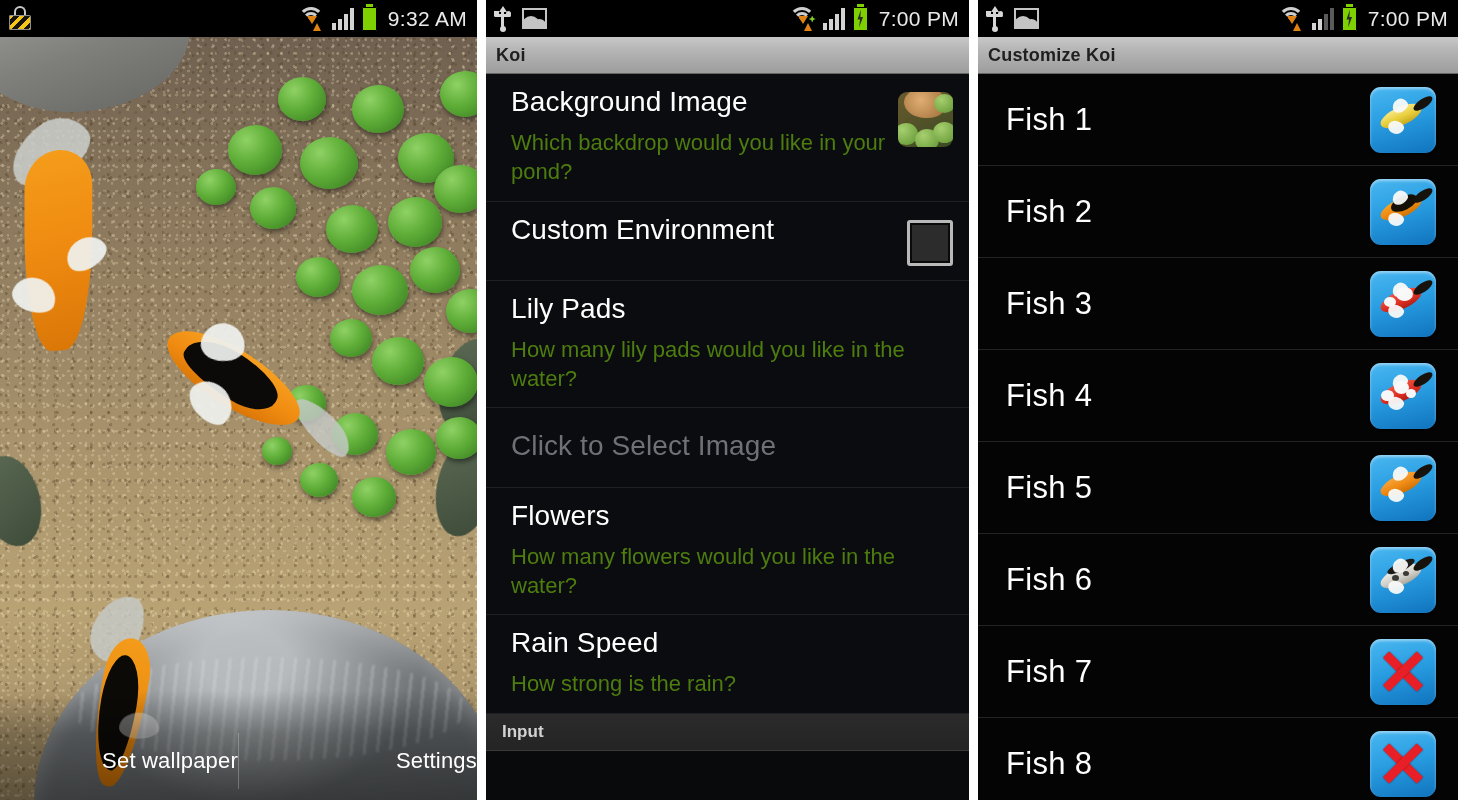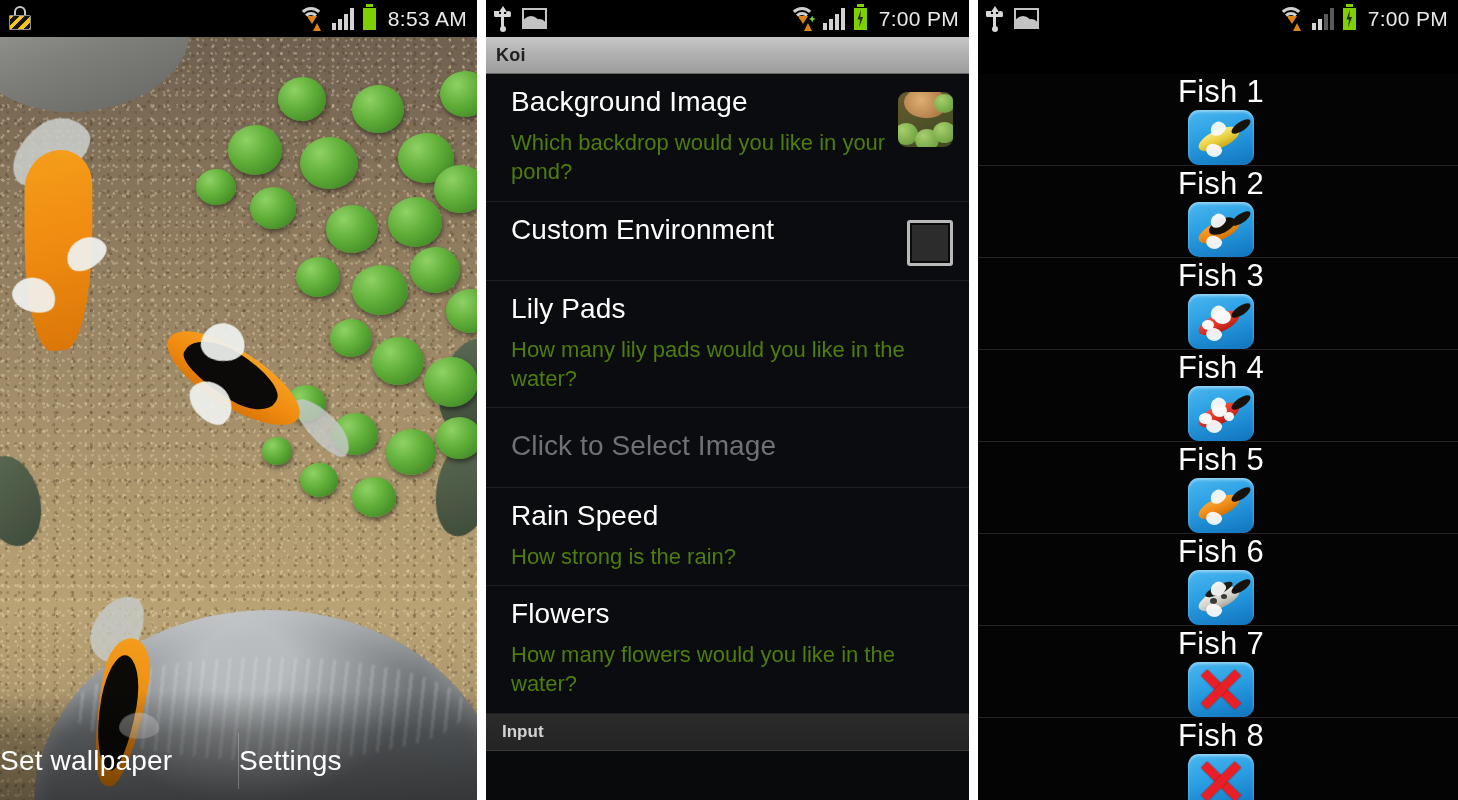--- a/index.html
+++ b/index.html
@@ -181,21 +181,21 @@
     background:#0b0a07; border-radius:46% 54% 40% 60% / 40% 42% 58% 60%;}
   .koi3 .tailk{ left:4px; top:-6px; width:48px; height:70px; transform:rotate(14deg);}
   .koi3 .finr{ left:46px; top:108px; width:40px; height:26px; transform:rotate(-8deg); opacity:.45;}
 
   .wall-shade{ position:absolute; left:0; right:0; bottom:0; height:110px;
     background:linear-gradient(180deg, rgba(0,0,0,0) 0%, rgba(0,0,0,.28) 40%, rgba(0,0,0,.42) 100%);}
   .wall-actions{
     position:absolute; left:0; right:0; bottom:0; height:78px;
     display:flex; align-items:center; color:#fff; z-index:5;
   }
-  .wall-actions .act{ flex:1; text-align:left; font-size:28px; color:#ffffff; letter-spacing:.2px;}
+  .wall-actions .act{ flex:1; text-align:right; font-size:22px; color:#ffffff; letter-spacing:.2px;}
   .wall-actions .sep{ width:1px; height:56px; background:rgba(255,255,255,.25);}
 
   
   .titlebar{
     height:37px; width:100%;
     background:linear-gradient(180deg,#c8c8c8 0%,#b3b3b3 40%,#9c9c9c 100%);
     display:flex; align-items:center; padding-left:10px;
     box-shadow: inset 0 -1px 0 rgba(0,0,0,.35);
   }
   .titlebar span{ font-size:18px; font-weight:bold; color:#1f1f1f; letter-spacing:.2px;}
@@ -229,21 +229,21 @@
   .thumb .l4{ right:-2px; top:2px;  width:21px;height:19px;}
   .thumb .rock{ position:absolute; left:6px; top:-4px; width:42px;height:30px;
     background:radial-gradient(circle at 40% 40%, #e0ae72, #9a6a36); border-radius:50% 50% 45% 55%;}
   .cbox{ width:46px; height:46px; border:3px solid #b9b9b9; border-radius:3px;
     background:#2c2c2c; box-shadow: inset 0 0 0 2px #0a0a0a;}
 
   
   .fishlist{ position:absolute; inset:74px 0 0 0; background:#000; overflow:hidden;}
   .frow{
     height:92px; display:flex; align-items:center; justify-content:space-between;
-    padding:0 22px 0 28px; border-bottom:1px solid #242424; background:#040404;flex-direction:column;
+    padding:0 22px 0 28px; border-bottom:1px solid #242424; background:#040404;
   }
   .frow .flabel{ color:#ffffff; font-size:31px; font-weight:400; letter-spacing:.3px;}
   .ficon{
     width:66px; height:66px; border-radius:11px; position:relative; overflow:hidden;
     background:linear-gradient(165deg,#4ab7f0 0%,#2a9ee2 45%,#0f73bd 100%);
     box-shadow: inset 0 2px 3px rgba(255,255,255,.45), 0 1px 2px rgba(0,0,0,.7);
   }
   .ficon .fbody{ position:absolute; left:9px; top:20px; width:44px; height:18px;
     border-radius:52% 48% 50% 50% / 50% 50% 50% 50%; transform:rotate(-24deg);}
   .ficon .ftail{ position:absolute; right:2px; top:12px; width:22px; height:9px;
@@ -283,21 +283,21 @@
           <div class="ad"></div>
             <div class="au"></div>
         </div>
         <div class="ic-sig">
           <i class="b1"></i>
             <i class="b2"></i>
             <i class="b3"></i>
             <i class="b4"></i>
         </div>
         <div class="ic-batt"></div>
-        <div class="sb-time">8:53 AM</div>
+        <div class="sb-time">9:32 AM</div>
       </div>
     </div>
 
     <div class="wall">
       <div class="sand"></div>
       <div class="rockTopLeft"></div>
       <div class="pebble p3"></div>
       <div class="pebble p2"></div>
       <div class="pebble p1"></div>
       <div class="rockBottom"></div>
@@ -435,29 +435,29 @@
       </div>
 
       <div class="prow" style="padding-top:22px;padding-bottom:24px;">
         <div class="txt">
           <div class="ptitle disabled">Click to Select Image</div>
         </div>
       </div>
 
       <div class="prow">
         <div class="txt">
+          <div class="ptitle">Flowers</div>
+          <div class="psub">How many flowers would you like in the water?</div>
+        </div>
+      </div>
+
+      <div class="prow">
+        <div class="txt">
           <div class="ptitle">Rain Speed</div>
           <div class="psub">How strong is the rain?</div>
-        </div>
-      </div>
-
-      <div class="prow">
-        <div class="txt">
-          <div class="ptitle">Flowers</div>
-          <div class="psub">How many flowers would you like in the water?</div>
         </div>
       </div>
 
       <div class="sectionhdr">Input</div>
     </div>
   </div>
 
   <div class="gap"></div>
 
   <div class="panel panel-right">
@@ -486,20 +486,23 @@
           <i class="b1"></i>
             <i class="b2"></i>
             <i class="b3"></i>
             <i class="b4"></i>
         </div>
         <div class="ic-batt charging"></div>
         <div class="sb-time">7:00 PM</div>
       </div>
     </div>
 
+    <div class="titlebar">
+      <span>Customize Koi</span>
+    </div>
 
     <div class="fishlist">
 
       <div class="frow">
         <div class="flabel">Fish 1</div>
         <div class="ficon">
           <div class="fbody" style="background:linear-gradient(180deg,#fbe98a,#e8cf3c 55%,#c9a91e);"></div>
           <div class="ftail"></div>
             <div class="ffin1"></div>
             <div class="ffin2"></div>

